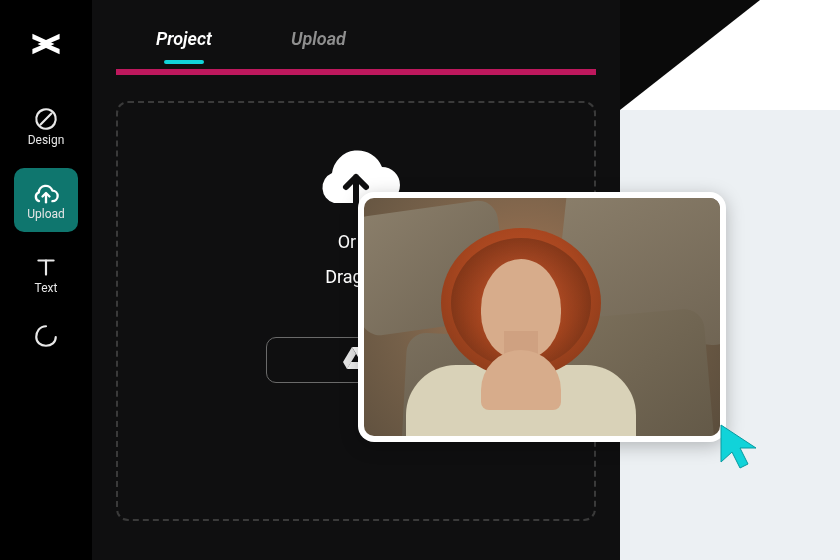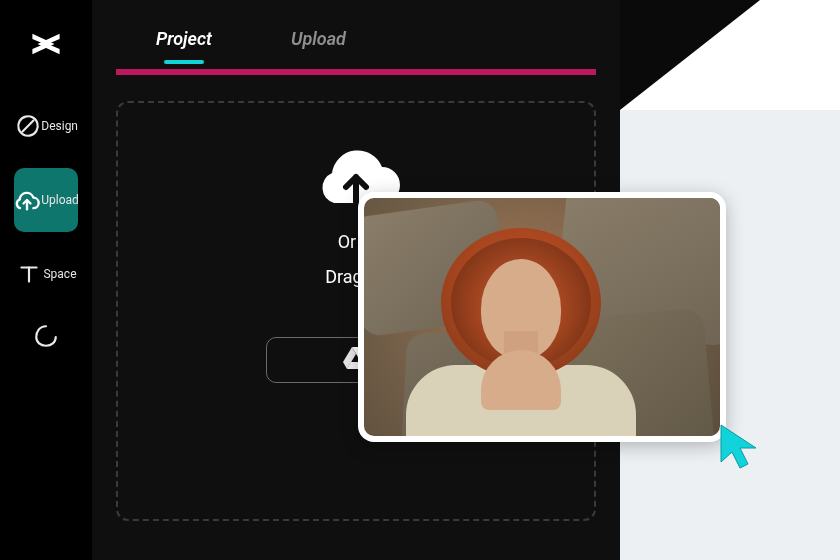--- a/index.html
+++ b/index.html
@@ -3,21 +3,21 @@
   <meta charset="utf-8">
   <style>
     * { margin: 0; padding: 0; box-sizing: border-box; font-family: -apple-system, BlinkMacSystemFont, "Segoe UI", Roboto, sans-serif; }
     body { width: 840px; height: 560px; background: #fff; overflow: hidden; position: relative; }
 
     .app { display: flex; height: 560px; width: 620px; background: #0a0a0a; position: relative; }
     
     .sidebar { width: 92px; background: #000; display: flex; flex-direction: column; align-items: center; padding-top: 24px; gap: 10px; }
     .logo { width: 40px; height: 40px; display:flex; align-items:center; justify-content:center; margin-bottom: 20px; }
     .logo svg { width: 34px; height: 34px; }
-    .side-item { width: 64px; height: 64px; display:flex; flex-direction:row; align-items:center; justify-content:center; gap:0; border-radius: 10px; cursor:pointer; color:#e8e8e8; }
+    .side-item { width: 64px; height: 64px; display:flex; flex-direction:column; align-items:center; justify-content:center; gap:0; border-radius: 10px; cursor:pointer; color:#e8e8e8; }
     .side-item.active { background: #0f766e; }
     .side-item .lbl { font-size: 12px; color:#e6e6e6; }
     .side-item .ic { width: 28px; height:28px; display:flex; align-items:center; justify-content:center; }
 
     .main { flex:1; background:#0f0f10; padding: 0 24px 24px 24px; }
     .tabs { display:flex; gap: 79px; padding: 28px 40px 6px 40px; justify-content: flex-start; border-bottom: 6px solid #be185d; font-style: italic; }
     .tab { color:#8f8f8f; font-size: 18px; font-weight:600; position:relative; padding-bottom:14px; cursor:pointer; }
     .tab.active { color:#fff; }
     .tab.active::after{ content:""; position:absolute; left:50%; transform:translateX(-50%); bottom:-1px; width:40px; height:4px; background:#11d3d9; border-radius:2px; }
 
@@ -82,21 +82,21 @@
     </div>
 
 
     <div class="side-item">
       <span class="ic">
         <svg width="26" height="26" viewBox="0 0 24 24" fill="none" stroke="#e8e8e8" stroke-width="2" stroke-linecap="round" stroke-linejoin="round">
             <path d="M5 6h14"></path>
             <path d="M12 6v13"></path>
           </svg>
       </span>
-      <span class="lbl">Space</span>
+      <span class="lbl">Text</span>
     </div>
 
     <div class="side-item" style="height:40px">
       <span class="ic">
         <svg width="26" height="26" viewBox="0 0 24 24" fill="none" stroke="#e8e8e8" stroke-width="2" stroke-linecap="round" stroke-linejoin="round">
             <path d="M12 3 C 6 3, 3 8, 3 13 C 3 18, 7 21, 12 21 C 17 21, 21 18, 21 13"></path>
           </svg>
       </span>
     </div>
   </div>

